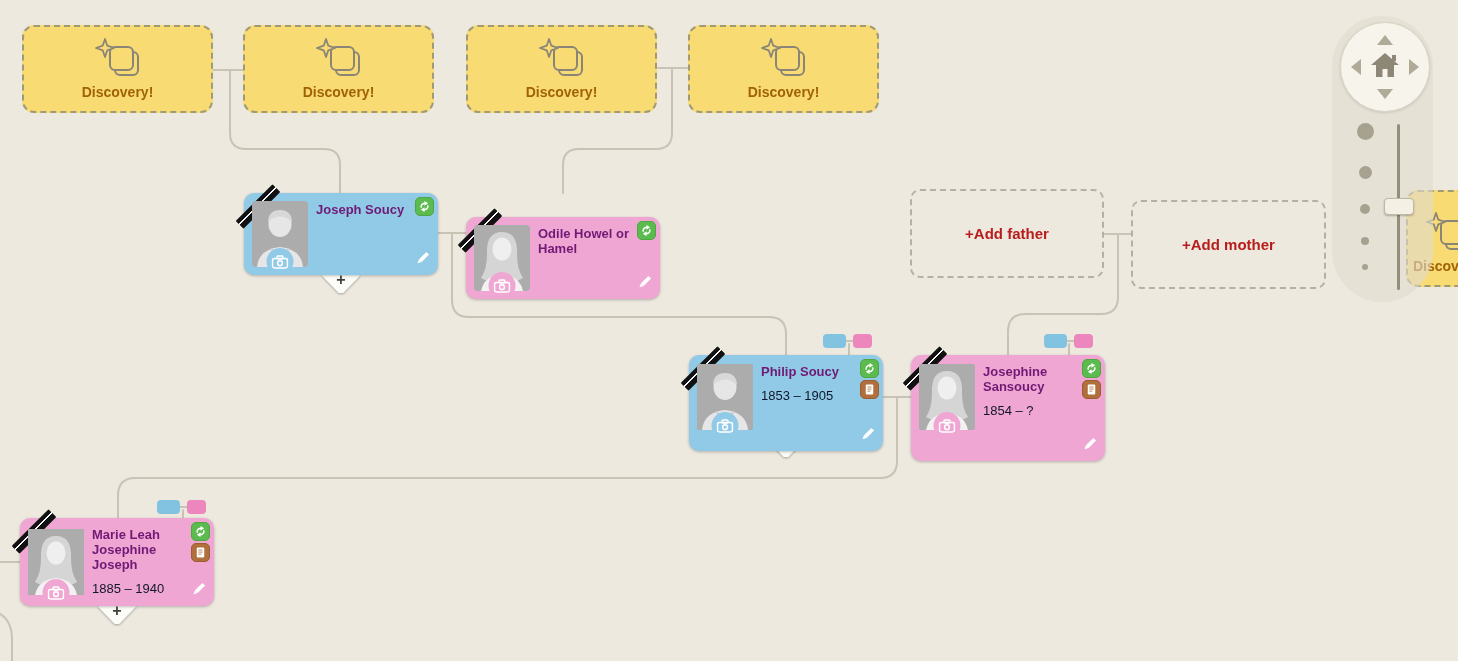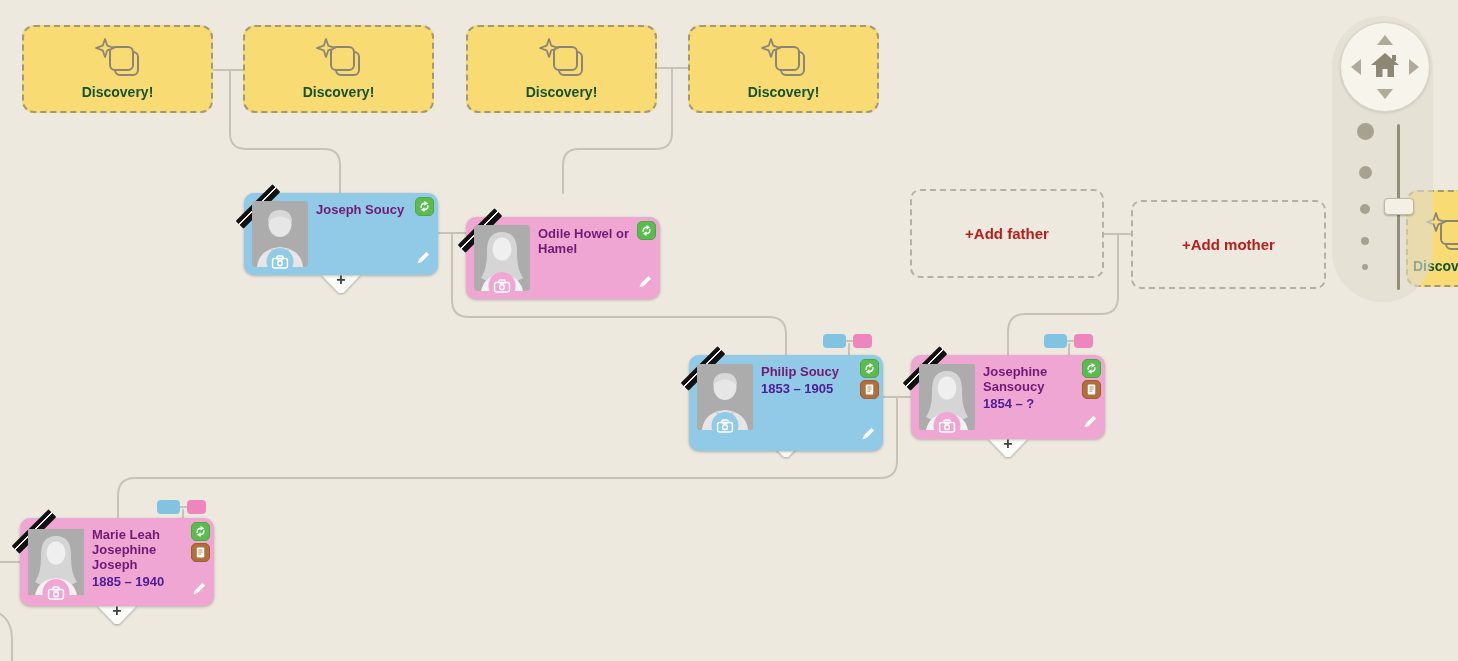--- a/index.html
+++ b/index.html
@@ -11,21 +11,21 @@
   
   .connectors{position:absolute;left:0;top:0;z-index:1;}
   .conn{stroke:#C8C3B4;stroke-width:2;fill:none;stroke-linecap:round;}
   
   .discovery{
     position:absolute; width:191px; height:88px; box-sizing:border-box;
     background:#F9DB74; border:2px dashed #A09A76; border-radius:12px;
     display:flex; flex-direction:column; align-items:center; justify-content:flex-end;
     z-index:2; cursor:pointer;
   }
-  .discovery .dlabel{font-weight:700;font-size:14px;color:#14532d;margin-bottom:11px;}
+  .discovery .dlabel{font-weight:700;font-size:14px;color:#a16207;margin-bottom:11px;}
   .disc-icon{margin-bottom:2px;}
   .discovery.partial{ width:190px; height:97px; align-items:flex-start; }
   .discovery.partial .disc-icon{margin-left:18px;}
   .discovery.partial .dlabel{margin-left:5px;}
   
   .addbox{
     position:absolute; box-sizing:border-box;
     border:2px dashed #B5B0A2; border-radius:10px; background:transparent;
     display:flex; align-items:center; justify-content:center;
     z-index:2; cursor:pointer;
@@ -45,21 +45,21 @@
   .avatar svg{border-radius:4px;display:block;}
   .cam{
     position:absolute; left:50%; bottom:-8px; transform:translateX(-50%);
     width:27px;height:27px;border-radius:50%;
     display:flex;align-items:center;justify-content:center;
   }
   .male .cam{background:#90CAE6;}
   .female .cam{background:#F0A6D3;}
   .info{position:absolute;left:72px;top:9px;right:26px;}
   .pname{font-weight:700;font-size:13px;line-height:15px;color:#701a75;}
-  .pdates{font-weight:700;font-size:13px;line-height:16px;color:#4c1d95;margin-top:2px;}
+  .pdates{font-weight:400;font-size:13px;line-height:16px;color:#0f172a;margin-top:9px;}
   .badge{
     position:absolute;right:4px;width:19px;height:19px;border-radius:5px;
     display:flex;align-items:center;justify-content:center;box-sizing:border-box;
   }
   .badge.sm{top:4px;background:#5CBB4E;border:1px solid #4EA741;}
   .badge.rm{top:25px;background:#B06F3C;border:1px solid #9A5E2F;}
   .pencil{position:absolute;right:7px;bottom:5px;}
   .ribbon{
     position:absolute; left:-12px; top:8px; width:52px; height:11px;
     transform:rotate(-45deg);
@@ -333,21 +333,21 @@
       </svg>
     </span>
     <span class="pencil">
       <svg width="16" height="16" viewBox="0 0 18 18">
         <path d="M12.8 2.2 L15.8 5.2 L7.5 13.5 L4.5 10.5 Z" fill="#fff"></path>
         <path d="M4.5 10.5 L7.5 13.5 L2.8 14.9 Z" fill="#fff"></path>
       </svg>
     </span>
   </div>
 
-  <div class="card female" style="left:911px;top:355px;height:84px;padding-left:12px;">
+  <div class="card female" style="left:911px;top:355px;height:106px;padding-left:12px;">
     <span class="ribbon"></span>
     <div class="avatar">
       <svg width="56" height="68" viewBox="0 0 56 66">
         <rect width="56" height="66" fill="#ACACAC"></rect>
         <path d="M28 7 Q44 7 43 29 Q43 44 49 53 L39 58 Q28 62 17 58 L7 53 Q13 44 13 29 Q12 7 28 7 Z" fill="#D5D5D5"></path>
         <ellipse cx="28" cy="24" rx="9.5" ry="11.5" fill="#EFEFEF"></ellipse>
         <path d="M7 66 Q10 51 28 49 Q46 51 49 66 Z" fill="#F2F2F2"></path>
       </svg>
       <span class="cam">
         <svg width="17" height="14" viewBox="0 0 17 14">

